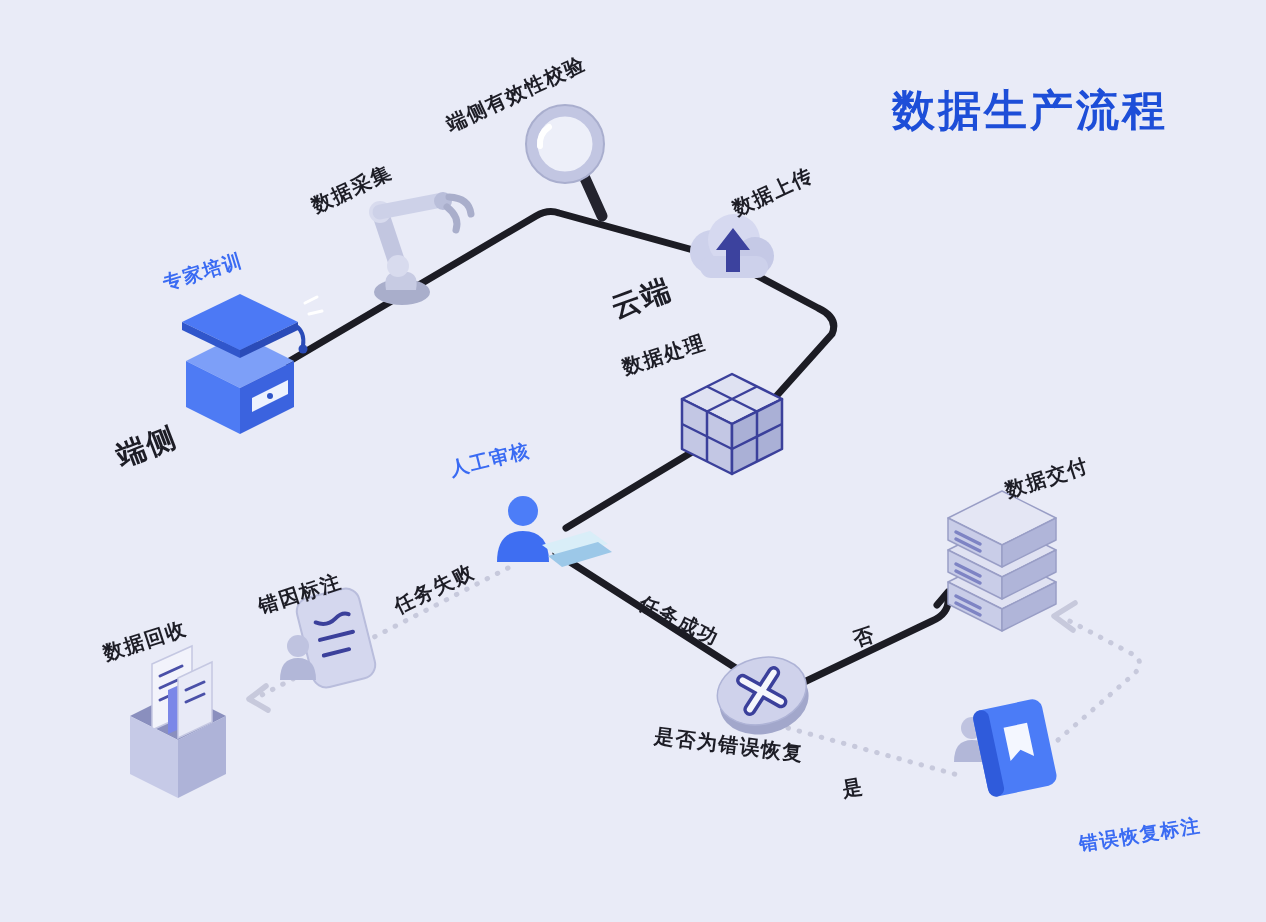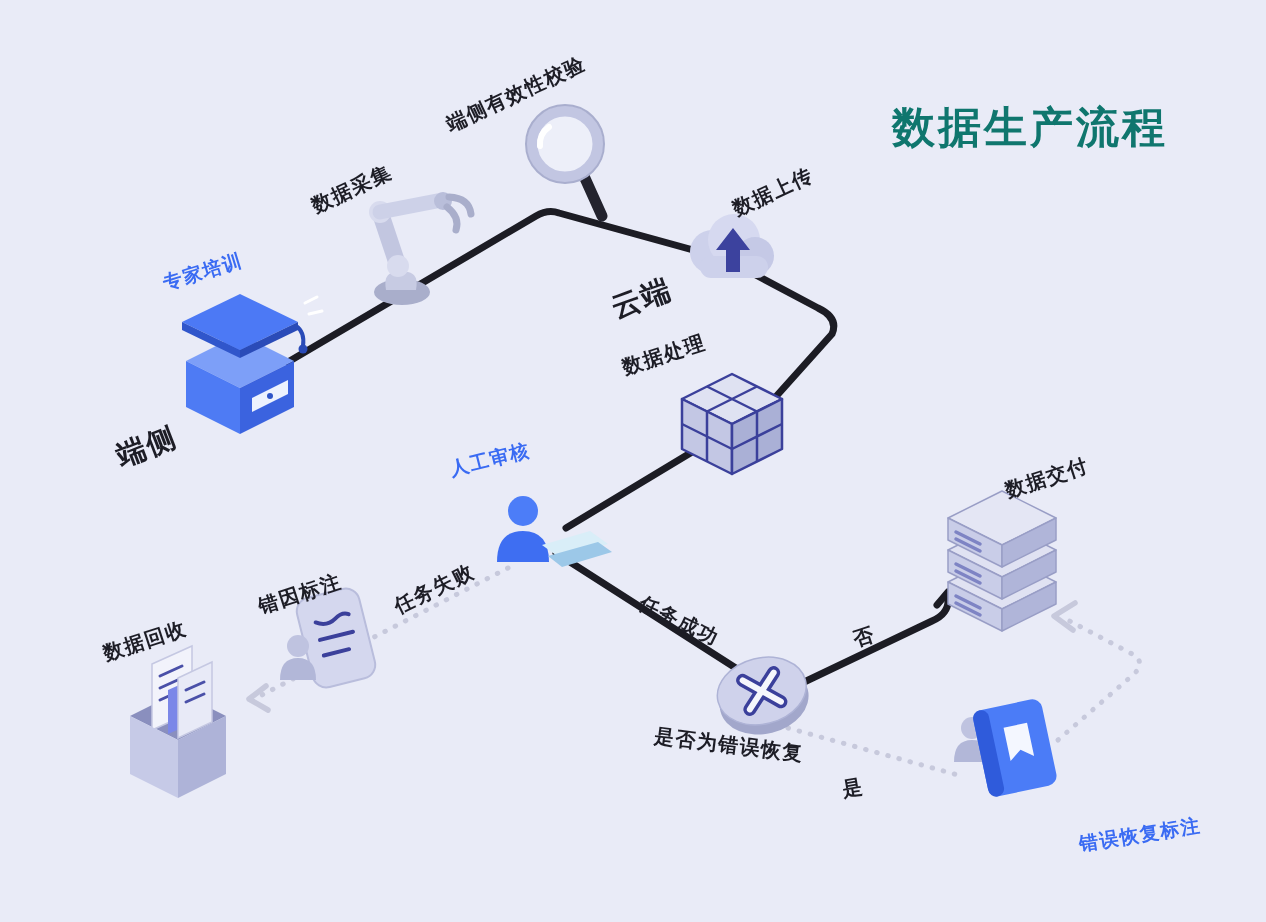--- a/index.html
+++ b/index.html
@@ -20,21 +20,21 @@
     white-space:nowrap;
     font-weight:700;
     color:#1D1D26;
     font-size:20px;
     letter-spacing:1.5px;
     transform:translate(-50%,-50%);
     user-select:none;
   }
   .label.blue { color: var(--accent-blue, #3A6BF3); font-size:19px; }
   .label.zone { font-size:29px; font-weight:800; letter-spacing:2px; }
-  #lbl-title    { left:1030px; top:128px; font-size:43px; font-weight:900; letter-spacing:3px; color:#0f766e; }
+  #lbl-title    { left:1030px; top:111px; font-size:43px; font-weight:900; letter-spacing:3px; color:#1d4ed8; }
   #lbl-validity { left:516px;  top:94px;  transform:translate(-50%,-50%) rotate(-25deg); }
   #lbl-collect  { left:352px;  top:189px; transform:translate(-50%,-50%) rotate(-25deg); }
   #lbl-upload   { left:773px;  top:192px; transform:translate(-50%,-50%) rotate(-25deg); }
   #lbl-expert   { left:203px;  top:272px; transform:translate(-50%,-50%) rotate(-17deg); }
   #lbl-cloud    { left:642px;  top:299px; transform:translate(-50%,-50%) rotate(-20deg); }
   #lbl-process  { left:664px;  top:355px; transform:translate(-50%,-50%) rotate(-18deg); }
   #lbl-device   { left:147px;  top:447px; transform:translate(-50%,-50%) rotate(-21deg); }
   #lbl-review   { left:490px;  top:460px; transform:translate(-50%,-50%) rotate(-14deg); }
   #lbl-fail     { left:434px;  top:589px; transform:translate(-50%,-50%) rotate(-26deg); }
   #lbl-errcause { left:300px;  top:594px; transform:translate(-50%,-50%) rotate(-18deg); }

